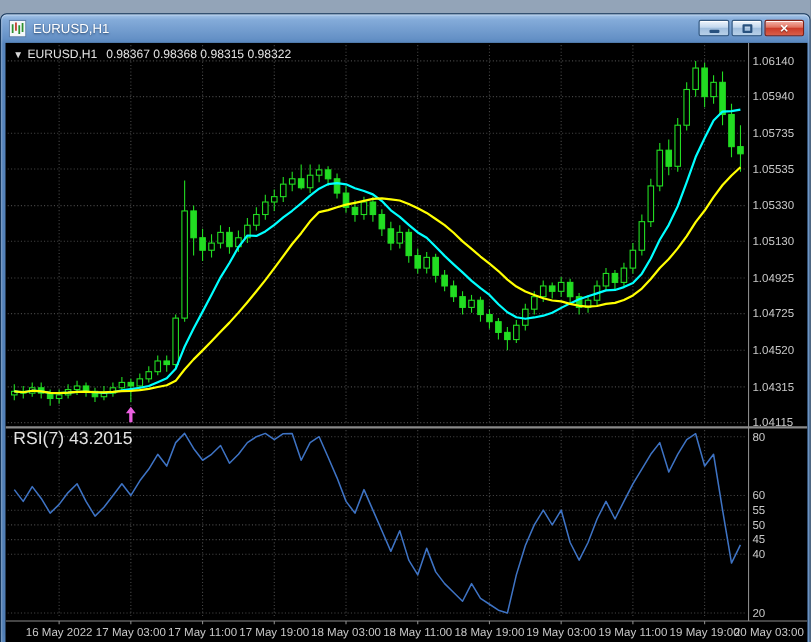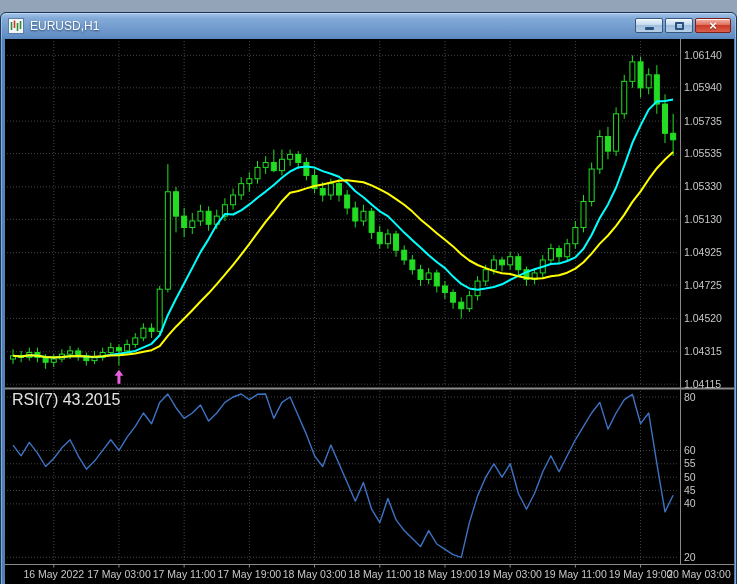--- a/index.html
+++ b/index.html
@@ -320,15 +320,18 @@
           <text x="439.95000000000005" y="539" fill="#c8c8c8" text-anchor="middle" font-size="10.5" font-family="&quot;Liberation Sans&quot;,sans-serif">18 May 19:00</text>
           <line x1="505.15000000000003" y1="525.5" x2="505.15000000000003" y2="528.5" stroke="#8a8a8a"></line>
           <text x="505.15000000000003" y="539" fill="#c8c8c8" text-anchor="middle" font-size="10.5" font-family="&quot;Liberation Sans&quot;,sans-serif">19 May 03:00</text>
           <line x1="570.35" y1="525.5" x2="570.35" y2="528.5" stroke="#8a8a8a"></line>
           <text x="570.35" y="539" fill="#c8c8c8" text-anchor="middle" font-size="10.5" font-family="&quot;Liberation Sans&quot;,sans-serif">19 May 11:00</text>
           <line x1="635.5500000000001" y1="525.5" x2="635.5500000000001" y2="528.5" stroke="#8a8a8a"></line>
           <text x="635.5500000000001" y="539" fill="#c8c8c8" text-anchor="middle" font-size="10.5" font-family="&quot;Liberation Sans&quot;,sans-serif">19 May 19:00</text>
           <text x="694" y="539" fill="#c8c8c8" text-anchor="middle" font-size="10.5" font-family="&quot;Liberation Sans&quot;,sans-serif">20 May 03:00</text>
         </g>
       </svg>
+    <div class="ohlc-header">
+      <span class="caret">▼</span><span>EURUSD,H1</span><span class="vals">0.98367 0.98368 0.98315 0.98322</span>
+    </div>
     <div class="rsi-label">RSI(7) 43.2015</div>
   </div>
 </div>
 
 </body></html>

